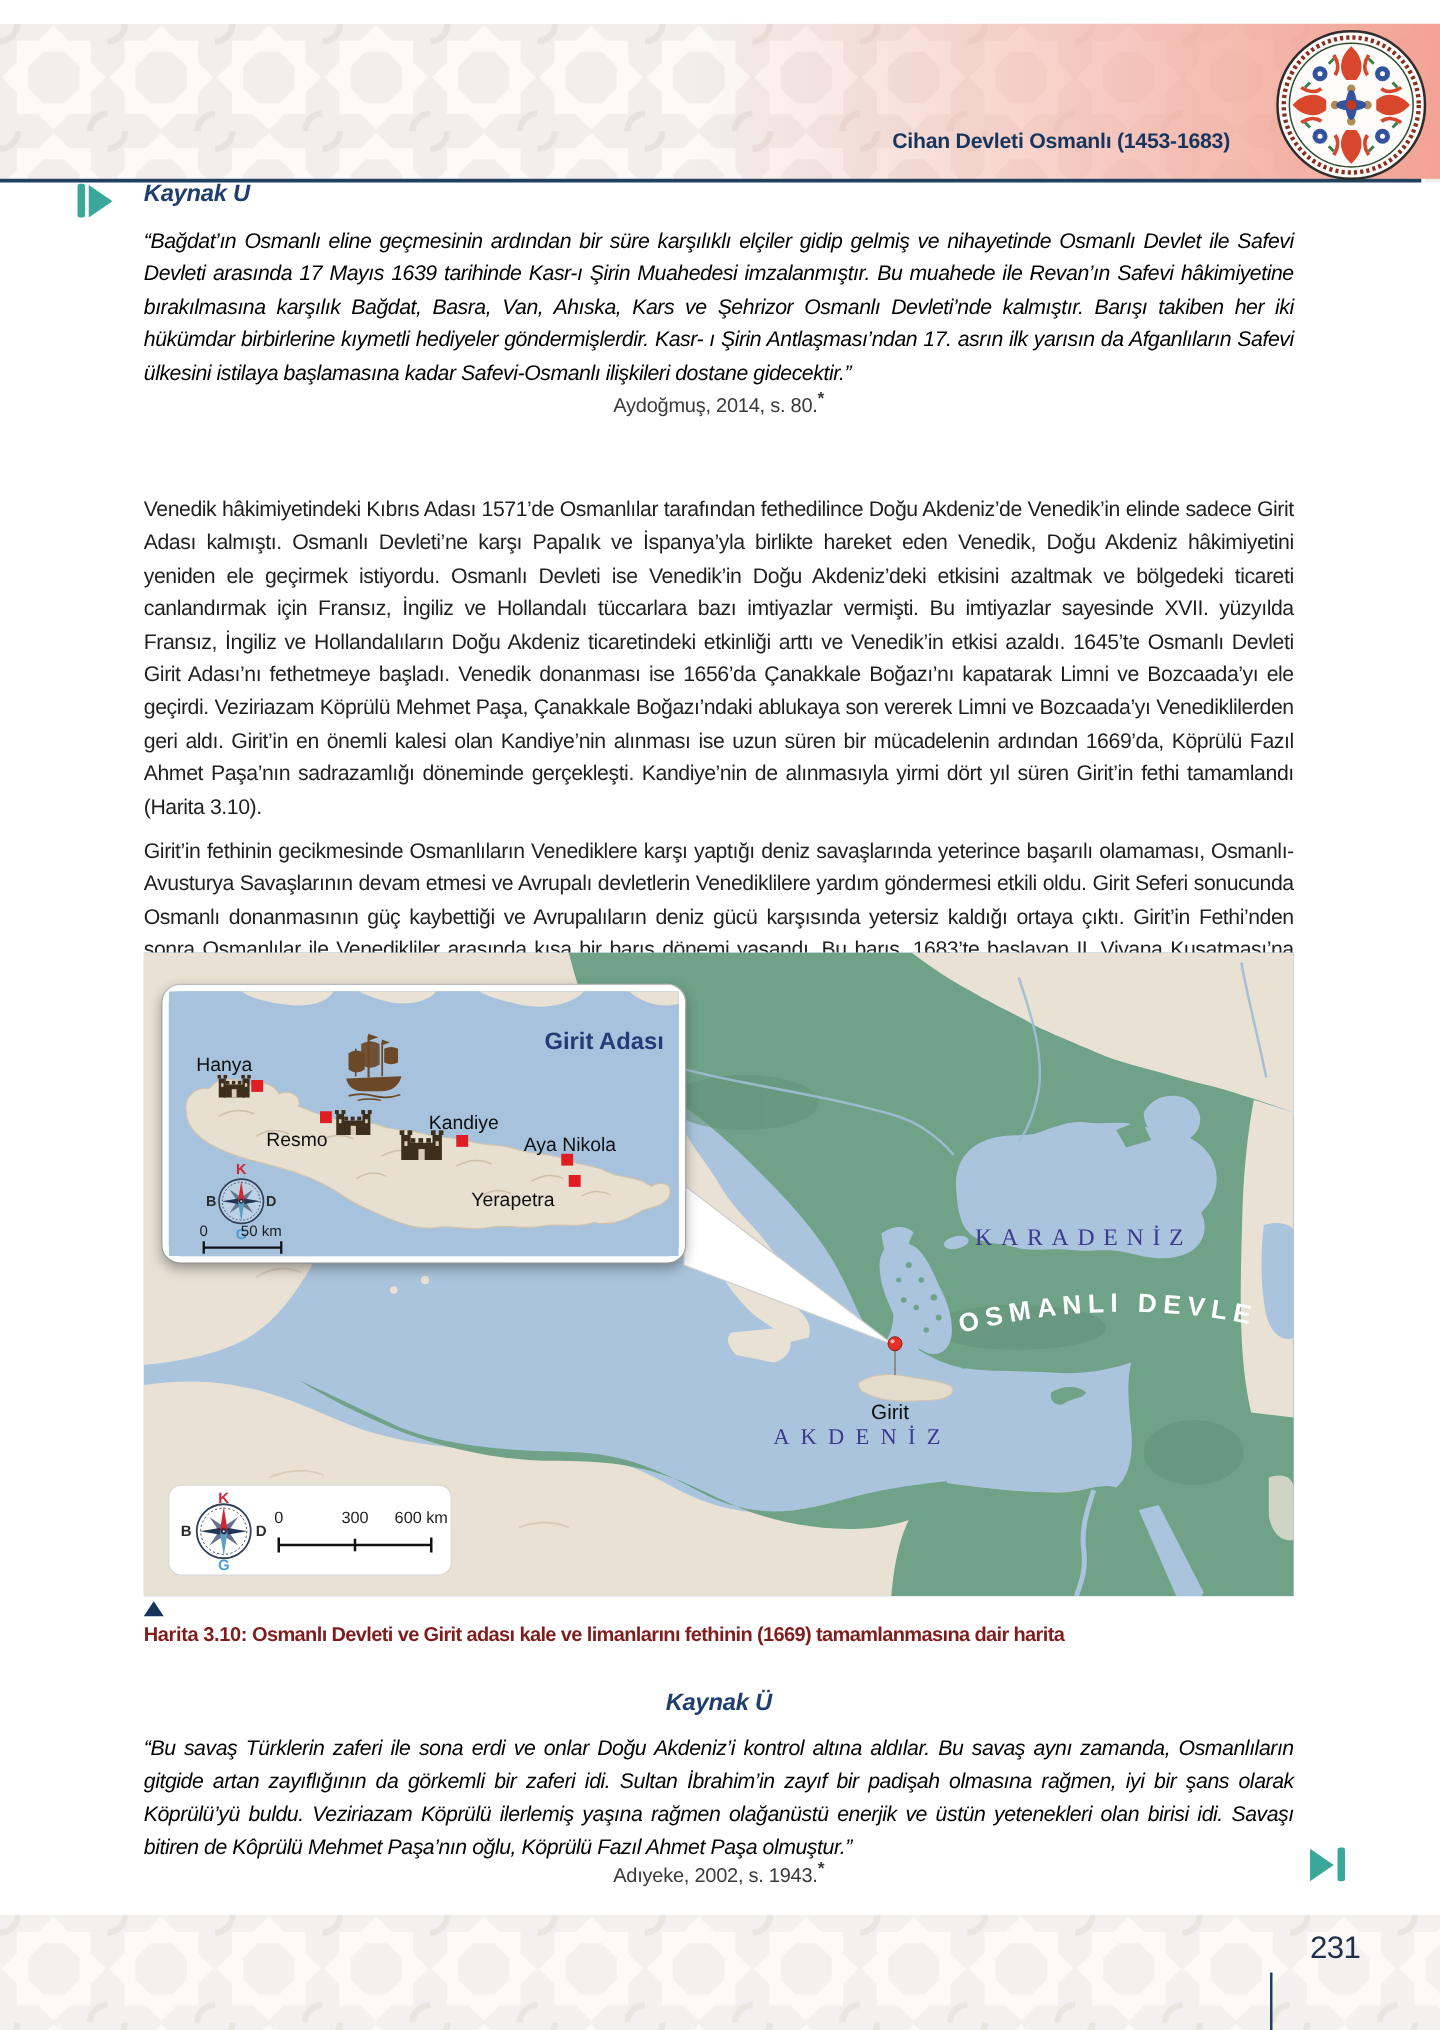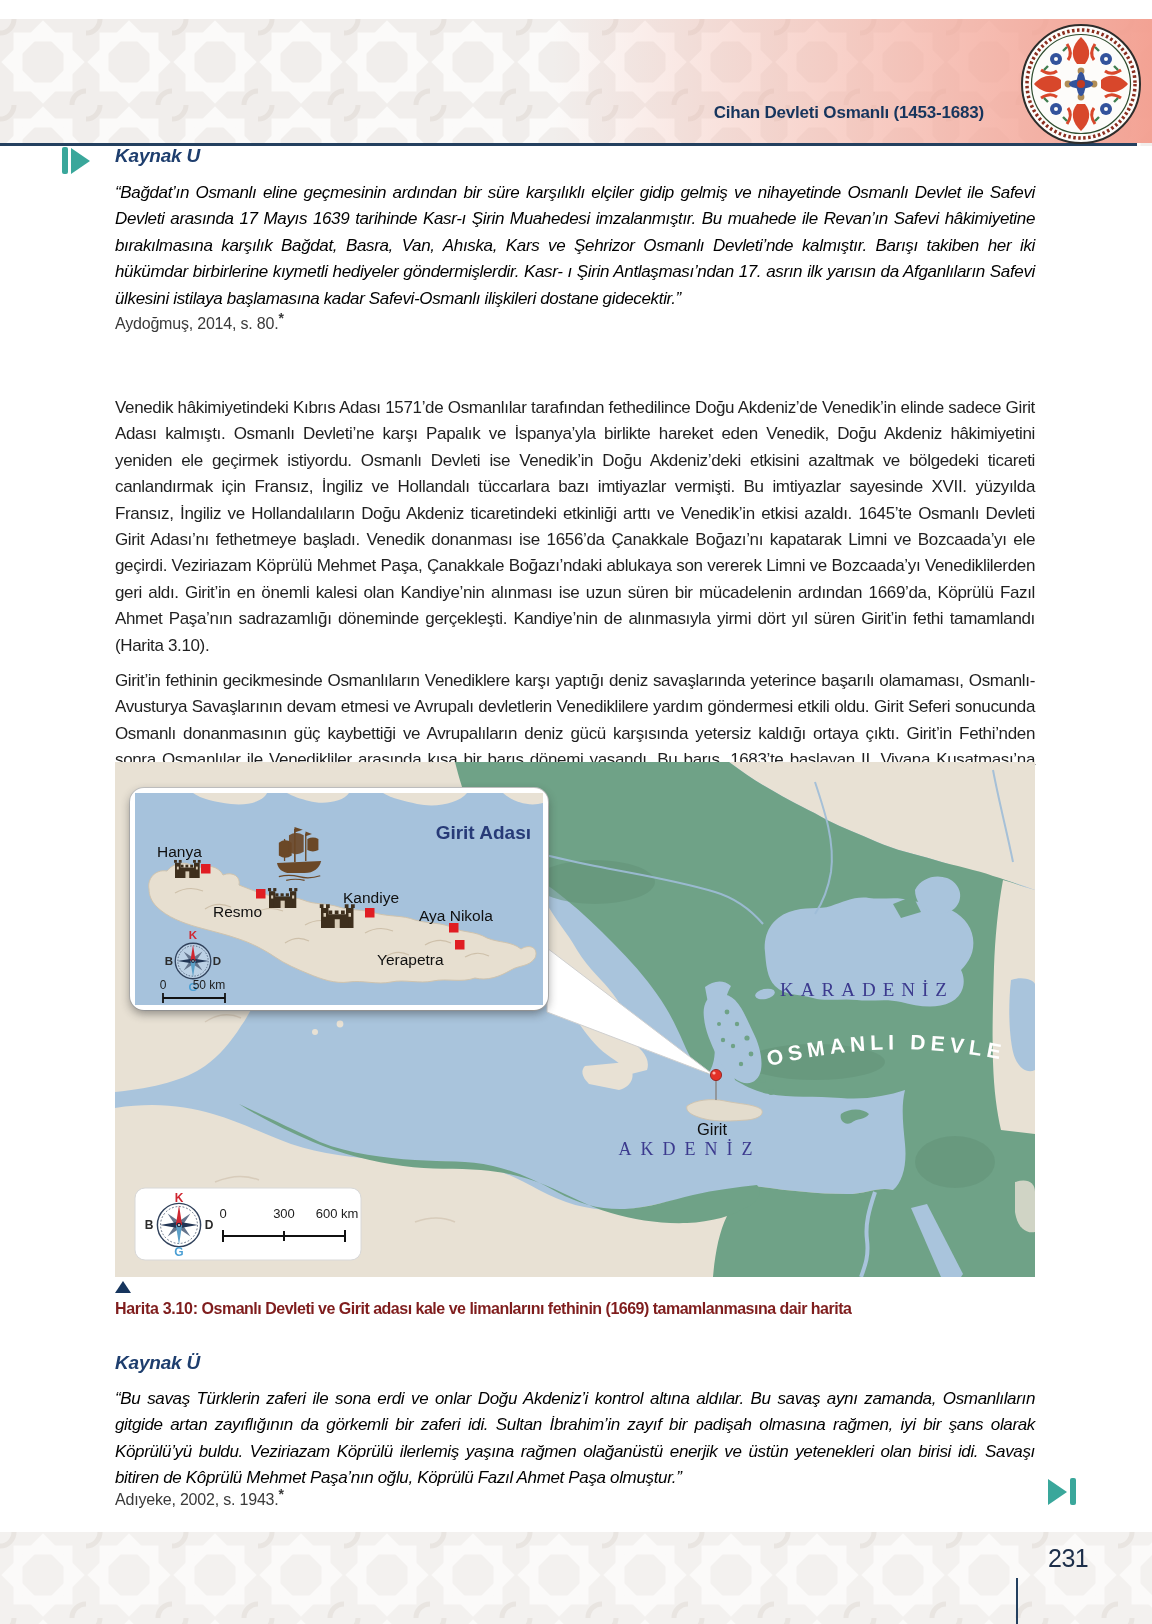--- a/index.html
+++ b/index.html
@@ -13,21 +13,21 @@
   .header .tint{position:absolute;left:0;top:0;width:1152px;height:124px;
     background:linear-gradient(90deg, rgba(246,180,168,0) 48%, rgba(245,172,158,.55) 74%, rgba(243,158,143,.95) 100%);}
   .header-title{position:absolute;right:168px;top:84px;font-size:17px;font-weight:bold;
     color:#16355d;letter-spacing:-0.2px;}
   .header-rule{position:absolute;left:0;top:124px;width:1137px;height:3px;background:#24405f;}
   .ornament{position:absolute;right:10px;top:4px;}
   
   .content{position:absolute;left:115px;width:920px;}
   .src-heading{font-size:19px;font-weight:bold;font-style:italic;color:#1e3e6e;letter-spacing:-0.2px;margin-top:20px;}
   .quote{font-size:17px;font-style:italic;line-height:26.4px;text-align:justify;color:#000000;letter-spacing:-0.35px;}
-  .attr-row{text-align:left;font-size:16px;color:#3a3a3a;letter-spacing:-0.2px;}
+  .attr-row{text-align:center;font-size:16px;color:#3a3a3a;letter-spacing:-0.2px;}
   .attr-row sup{font-weight:bold;font-size:14px;}
   .para{font-size:17px;line-height:26.4px;text-align:justify;color:#1f1f1f;letter-spacing:-0.35px;margin-top:48px;}
   .src-icon{position:absolute;display:flex;align-items:center;gap:3px;}
   .src-icon .bar{width:6px;height:27px;background:#3aa79b;border-radius:2px;}
   .src-icon .tri{width:0;height:0;border-top:13px solid transparent;border-bottom:13px solid transparent;border-left:19px solid #3aa79b;}
   .src-icon-end{position:absolute;display:flex;align-items:center;gap:3px;}
   .src-icon-end .tri{width:0;height:0;border-top:13px solid transparent;border-bottom:13px solid transparent;border-left:19px solid #3aa79b;}
   .src-icon-end .bar{width:6px;height:27px;background:#3aa79b;border-radius:2px;}
   
   .figure{position:absolute;left:115px;top:762px;width:920px;height:515px;background:#a9c4dc;overflow:hidden;}
@@ -324,21 +324,21 @@
       </g>
     </svg>
   </div>
 </div>
 
 <div class="fig-marker"></div>
 <div class="caption">
   <b>Harita 3.10:</b><span> Osmanlı Devleti ve Girit adası kale ve limanlarını fethinin (1669) tamamlanmasına dair harita</span>
 </div>
 
-<div class="content" style="top:1352px;">
+<div class="content" style="top:1352px;text-align:center;">
   <span class="src-heading">Kaynak Ü</span>
 </div>
 <div class="content quote" style="top:1386px;">“Bu savaş Türklerin zaferi ile sona erdi ve onlar Doğu Akdeniz’i kontrol altına aldılar. Bu savaş aynı zamanda, Osmanlıların gitgide artan zayıflığının da görkemli bir zaferi idi. Sultan İbrahim’in zayıf bir padişah olmasına rağmen, iyi bir şans olarak Köprülü’yü buldu. Veziriazam Köprülü ilerlemiş yaşına rağmen olağanüstü enerjik ve üstün yetenekleri olan birisi idi. Savaşı bitiren de Kôprülü Mehmet Paşa’nın oğlu, Köprülü Fazıl Ahmet Paşa olmuştur.”</div>
 <div class="content attr-row" style="top:1486px;">
   <span>Adıyeke, 2002, s. 1943.</span><sup>*</sup>
 </div>
 <div class="src-icon-end" style="left:1048px;top:1478px;">
   <div class="tri"></div>
     <div class="bar"></div>
 </div>

